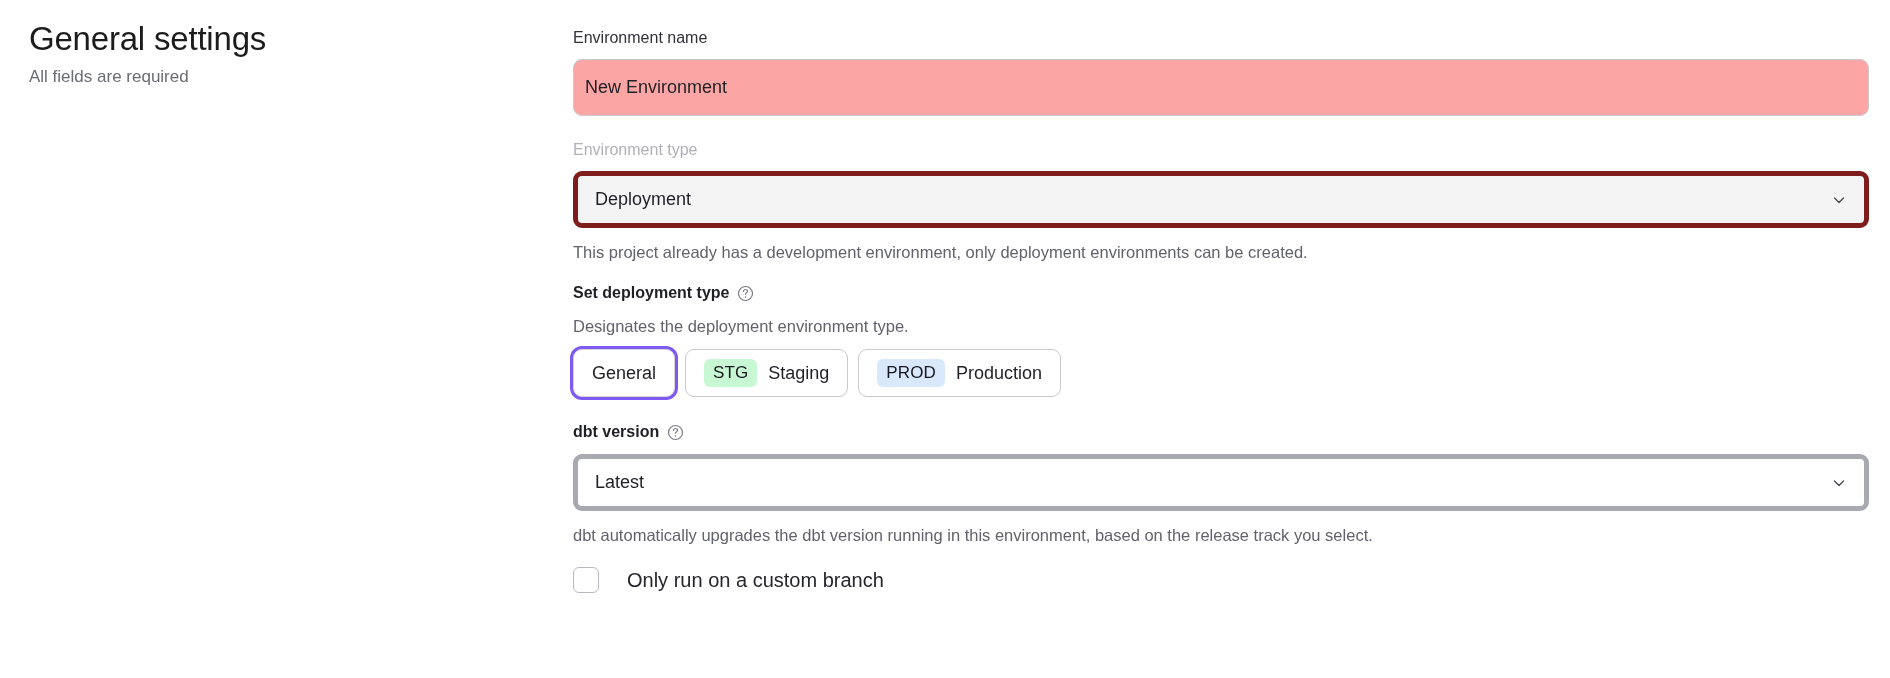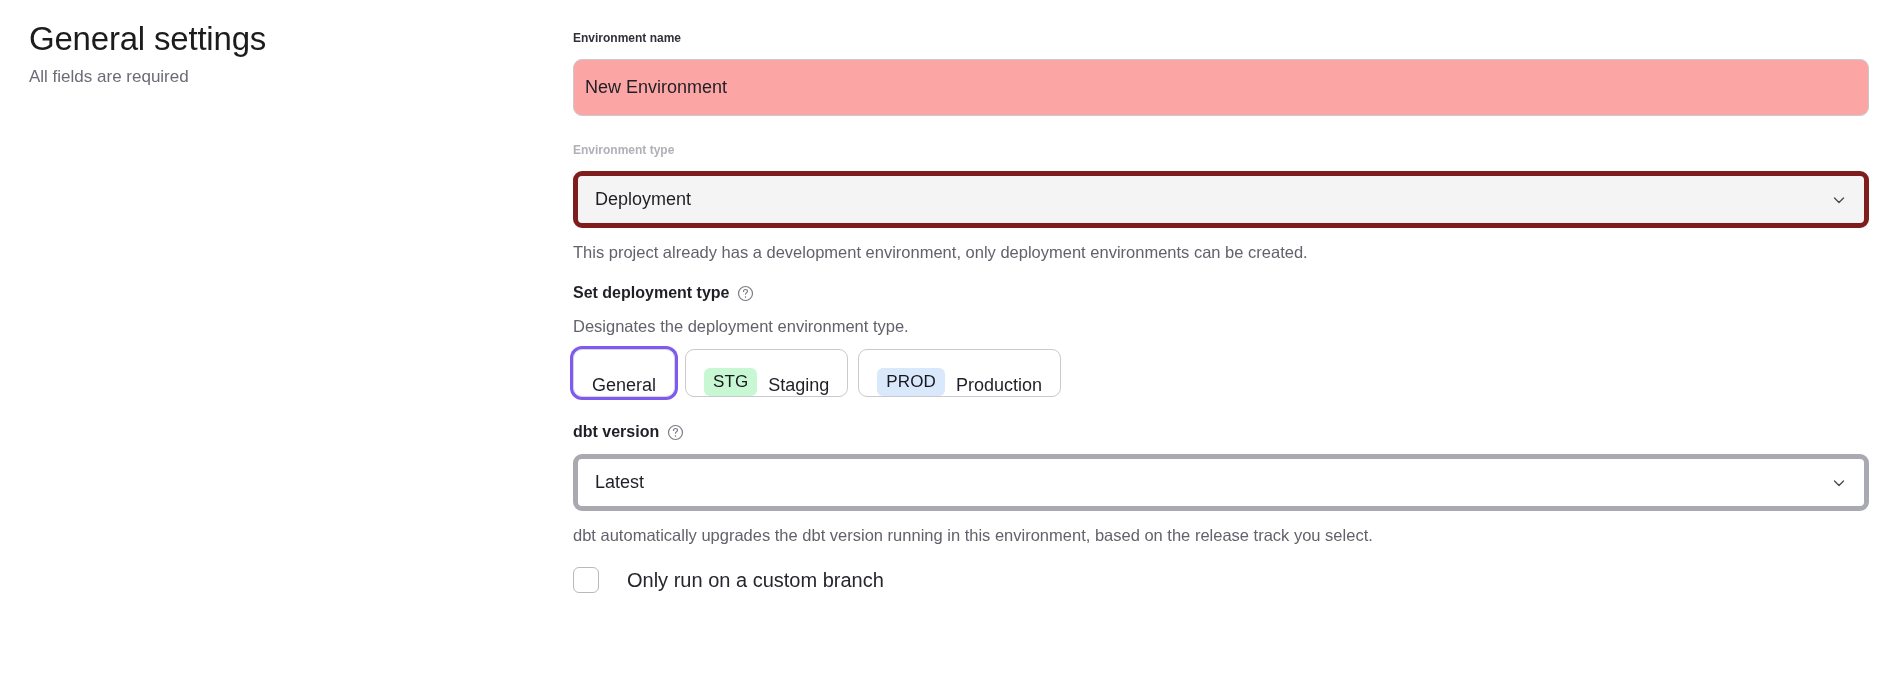--- a/index.html
+++ b/index.html
@@ -47,24 +47,24 @@
   .right-col {
     position: absolute;
     left: 562px;
     top: 26px;
     width: 1296px;
   }
 
   .field-block { margin-bottom: 0; }
 
   .field-label {
-    font-size: 12px;
+    font-size: 16px;
     line-height: 24px;
     color: #31313a;
-    font-weight: 700;
+    font-weight: 400;
     display: flex;
     align-items: center;
     gap: 7px;
   }
   .field-label.disabled { color: #b0b0b8; }
 
   .help-icon {
     display: inline-flex;
     align-items: center;
     justify-content: center;
@@ -143,21 +143,21 @@
     display: flex;
     gap: 10px;
     margin-top: 11px;
   }
   .seg-btn {
     height: 48px;
     border: 1px solid #c9c9cf;
     border-radius: 9px;
     background: #ffffff;
     display: flex;
-    align-items: flex-end;
+    align-items: center;
     gap: 11px;
     padding: 0 18px;
     font-size: 18px;
     color: #1f1f26;
     cursor: pointer;
     white-space: nowrap;
   }
   .seg-btn.focused {
     border-color: #d7d7dd;
     box-shadow: 0 0 0 3px #7f5af0;

